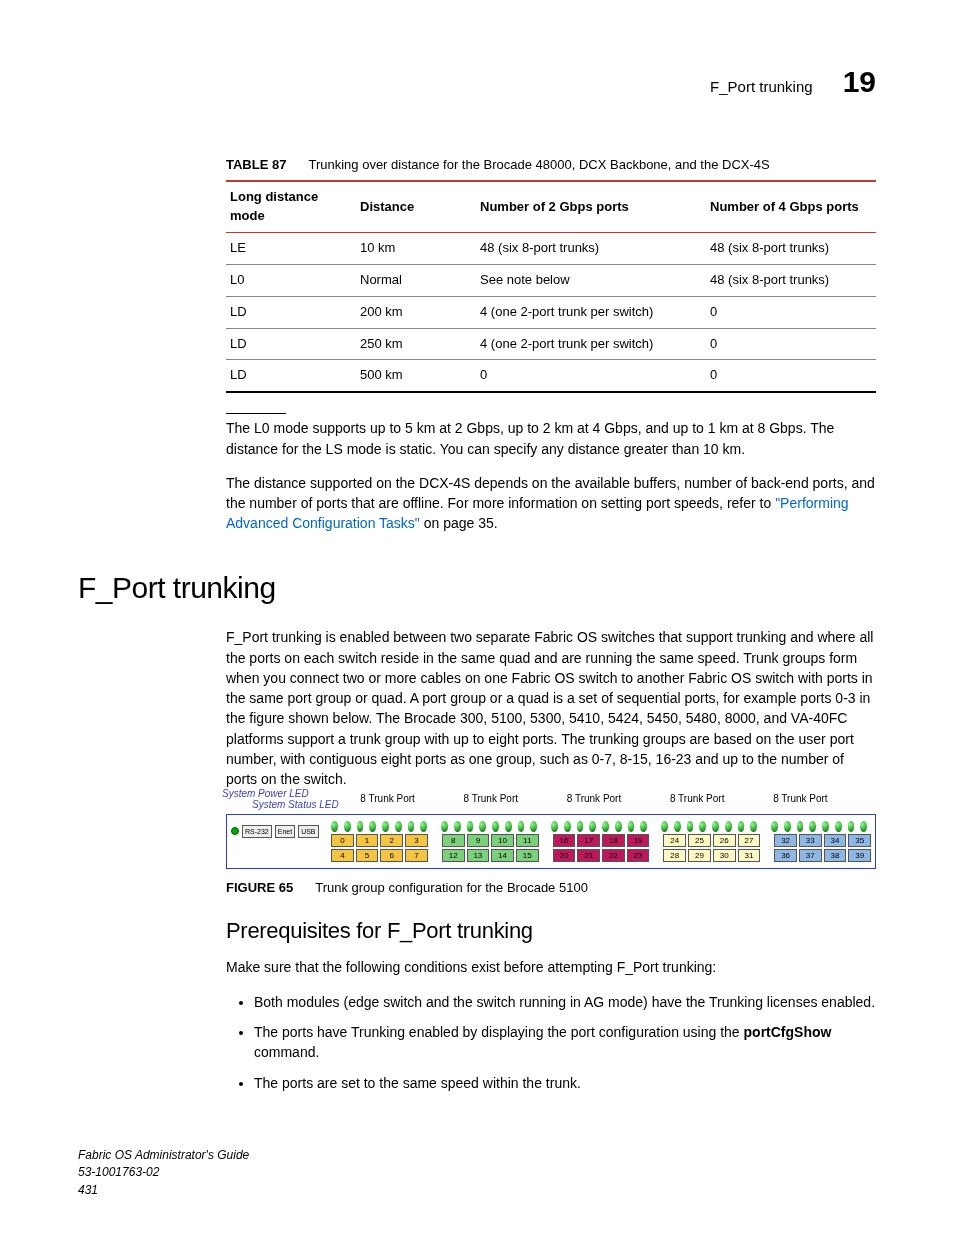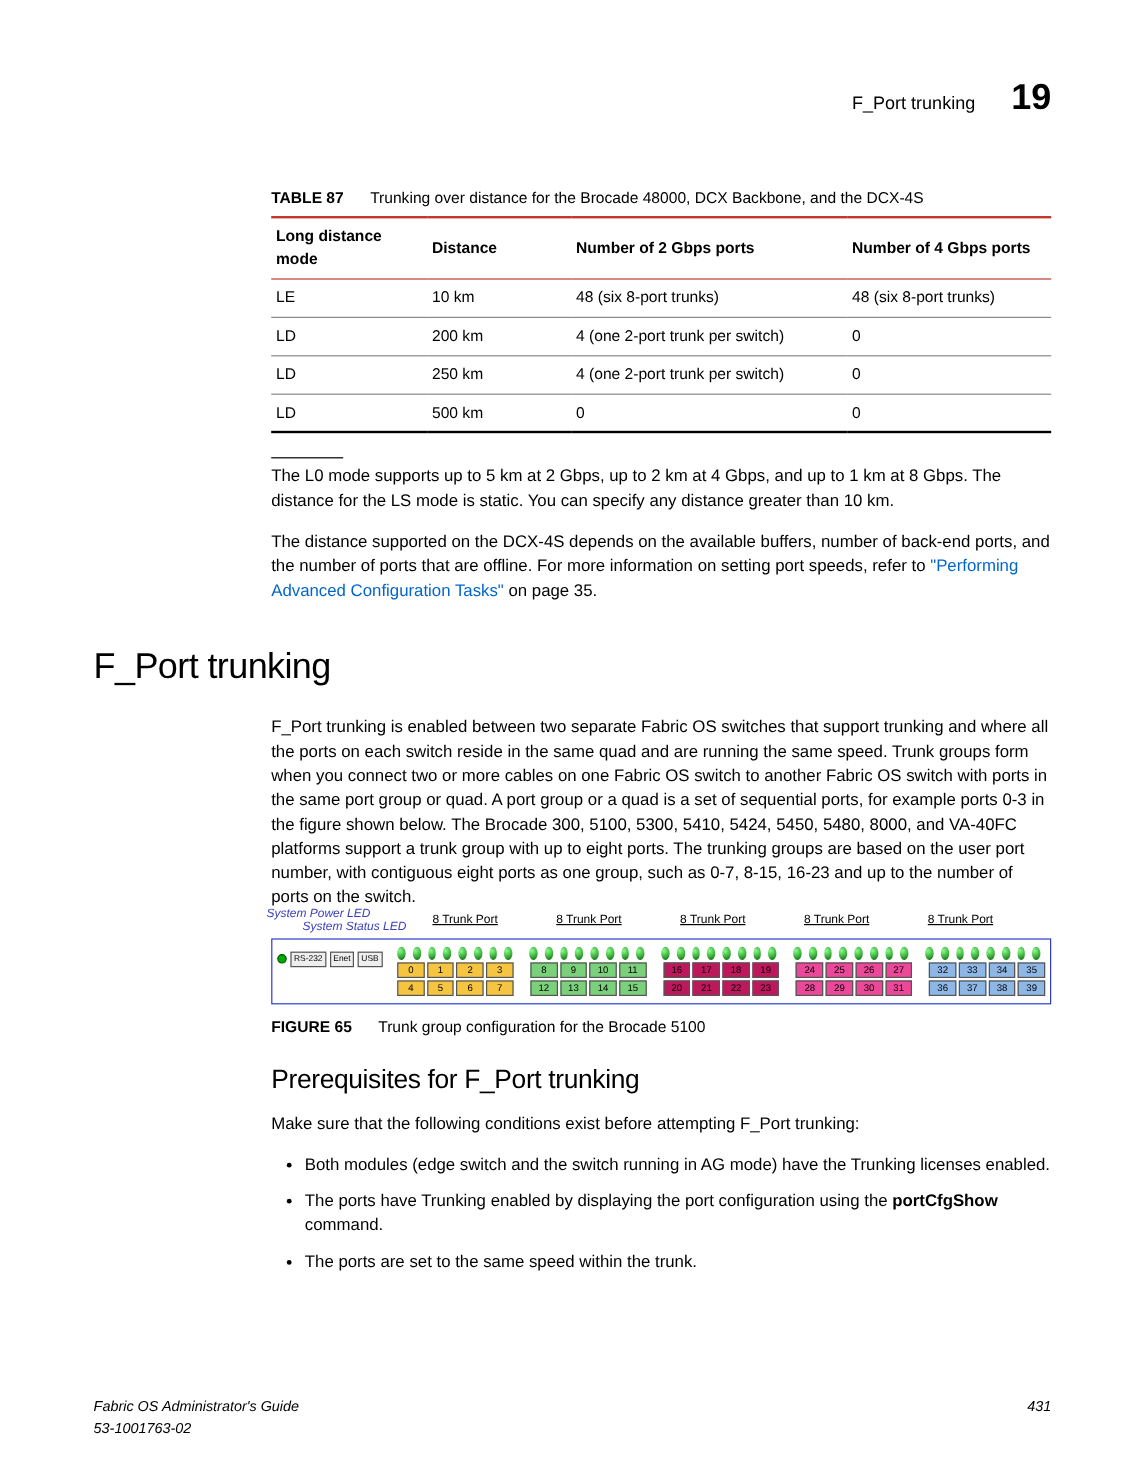--- a/index.html
+++ b/index.html
@@ -63,42 +63,43 @@
   .cmd { font-weight: bold; }
   .footer {
     position: absolute;
     bottom: 36px;
     left: 78px;
     right: 78px;
     font-style: italic;
     font-size: 12px;
     display: flex;
     justify-content: space-between;
+    flex-direction: column;
   }
   
   .figure65 {
     border: 1px solid #2b3ecb;
     padding: 6px 4px 4px 4px;
     position: relative;
     margin-top: 24px;
     background: #fff;
   }
   .sys-labels { position: absolute; top: -26px; left: -4px; font-size: 10px; font-style: italic; color: #3a3fbb; }
   .sys-labels div { line-height: 1.1; }
-  .trunk-labels { display: flex; justify-content: flex-start; position: absolute; top: -22px; left: 110px; right: 24px; font-size: 10px; text-decoration: underline; }
+  .trunk-labels { display: flex; justify-content: flex-end; position: absolute; top: -22px; left: 110px; right: 24px; font-size: 10px; }
   .trunk-labels span { flex: 1; text-align: center; }
   .port-rows { margin-left: 100px; }
   .row { display: flex; gap: 2px; margin-bottom: 2px; }
   .dot-row { display: flex; gap: 2px; margin-bottom: 2px; }
   .dot { width: 11px; height: 11px; border-radius: 50%; background: radial-gradient(circle at 30% 30%, #8f8, #060); margin-right: 4px; }
   .pcell { width: 24px; height: 13px; font-size: 8px; text-align: center; border: 1px solid #555; line-height: 11px; }
   .c-or { background: #f5c542; }
   .c-gr { background: #7bd07b; }
   .c-pu { background: #be185d; }
-  .c-ye { background: #ec4899; }
+  .c-ye { background: #fef9c3; }
   .c-bl { background: #8fb7e6; }
   .left-box { position: absolute; left: 4px; top: 10px; display: flex; gap: 3px; align-items: center; }
   .tinybox { border: 1px solid #555; font-size: 7px; padding: 0 2px; height: 13px; line-height: 11px; background: #eee; }
   .led { width: 8px; height: 8px; border-radius: 50%; background: #0a0; border: 1px solid #050; }
 </style>
 </head>
 <body>
 
 <div class="page">
   <div class="running-head">
@@ -117,20 +118,26 @@
         <th class="col-dist">Distance</th>
         <th class="col-2g">Number of 2 Gbps ports</th>
         <th>Number of 4 Gbps ports</th>
       </tr>
         </thead>
       <tbody id="t87-body">
           <tr>
             <td>LE</td>
             <td>10 km</td>
             <td>48 (six 8-port trunks)</td>
+            <td>48 (six 8-port trunks)</td>
+          </tr>
+          <tr>
+            <td>L0</td>
+            <td>Normal</td>
+            <td>See note below</td>
             <td>48 (six 8-port trunks)</td>
           </tr>
           <tr>
             <td>LD</td>
             <td>200 km</td>
             <td>4 (one 2-port trunk per switch)</td>
             <td>0</td>
           </tr>
           <tr>
             <td>LD</td>

